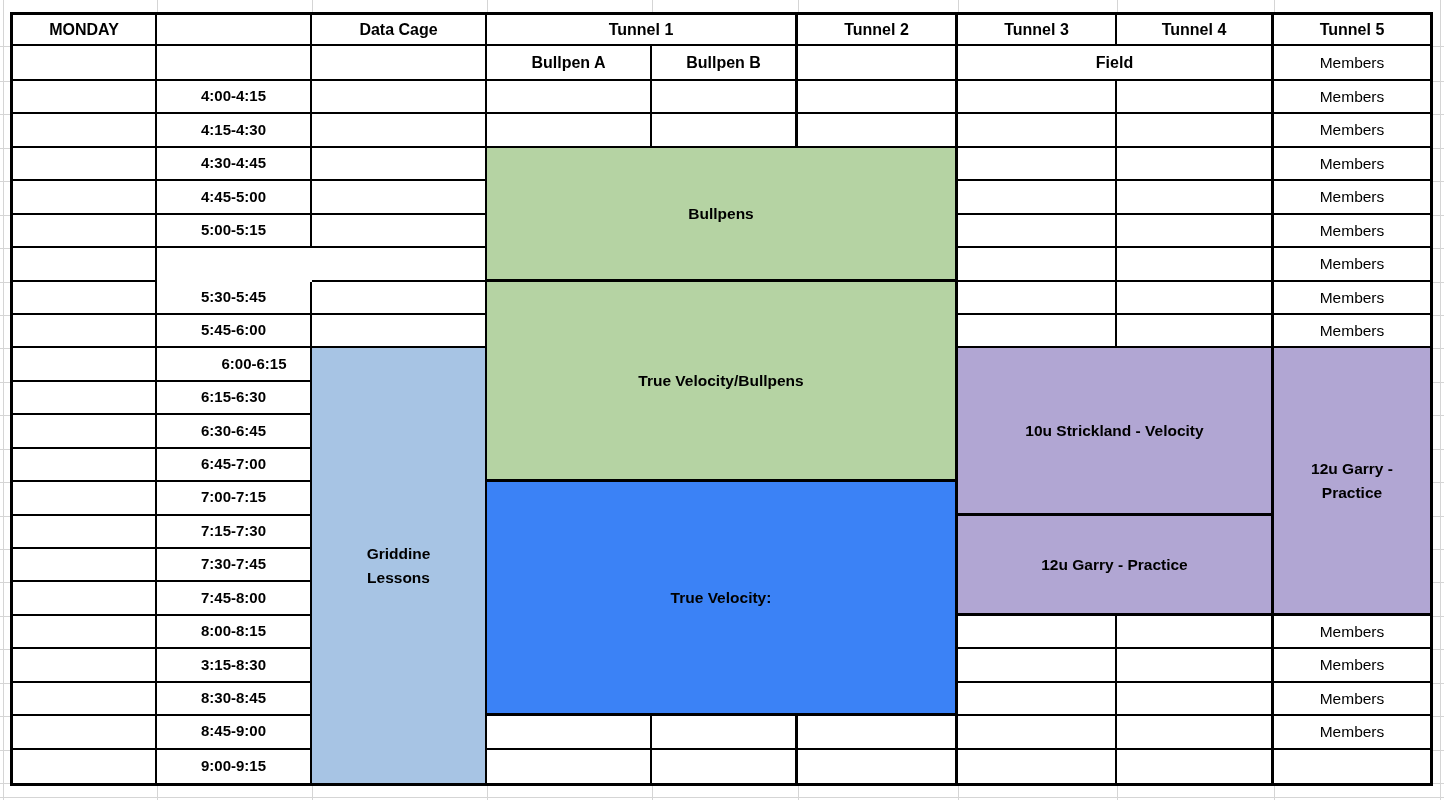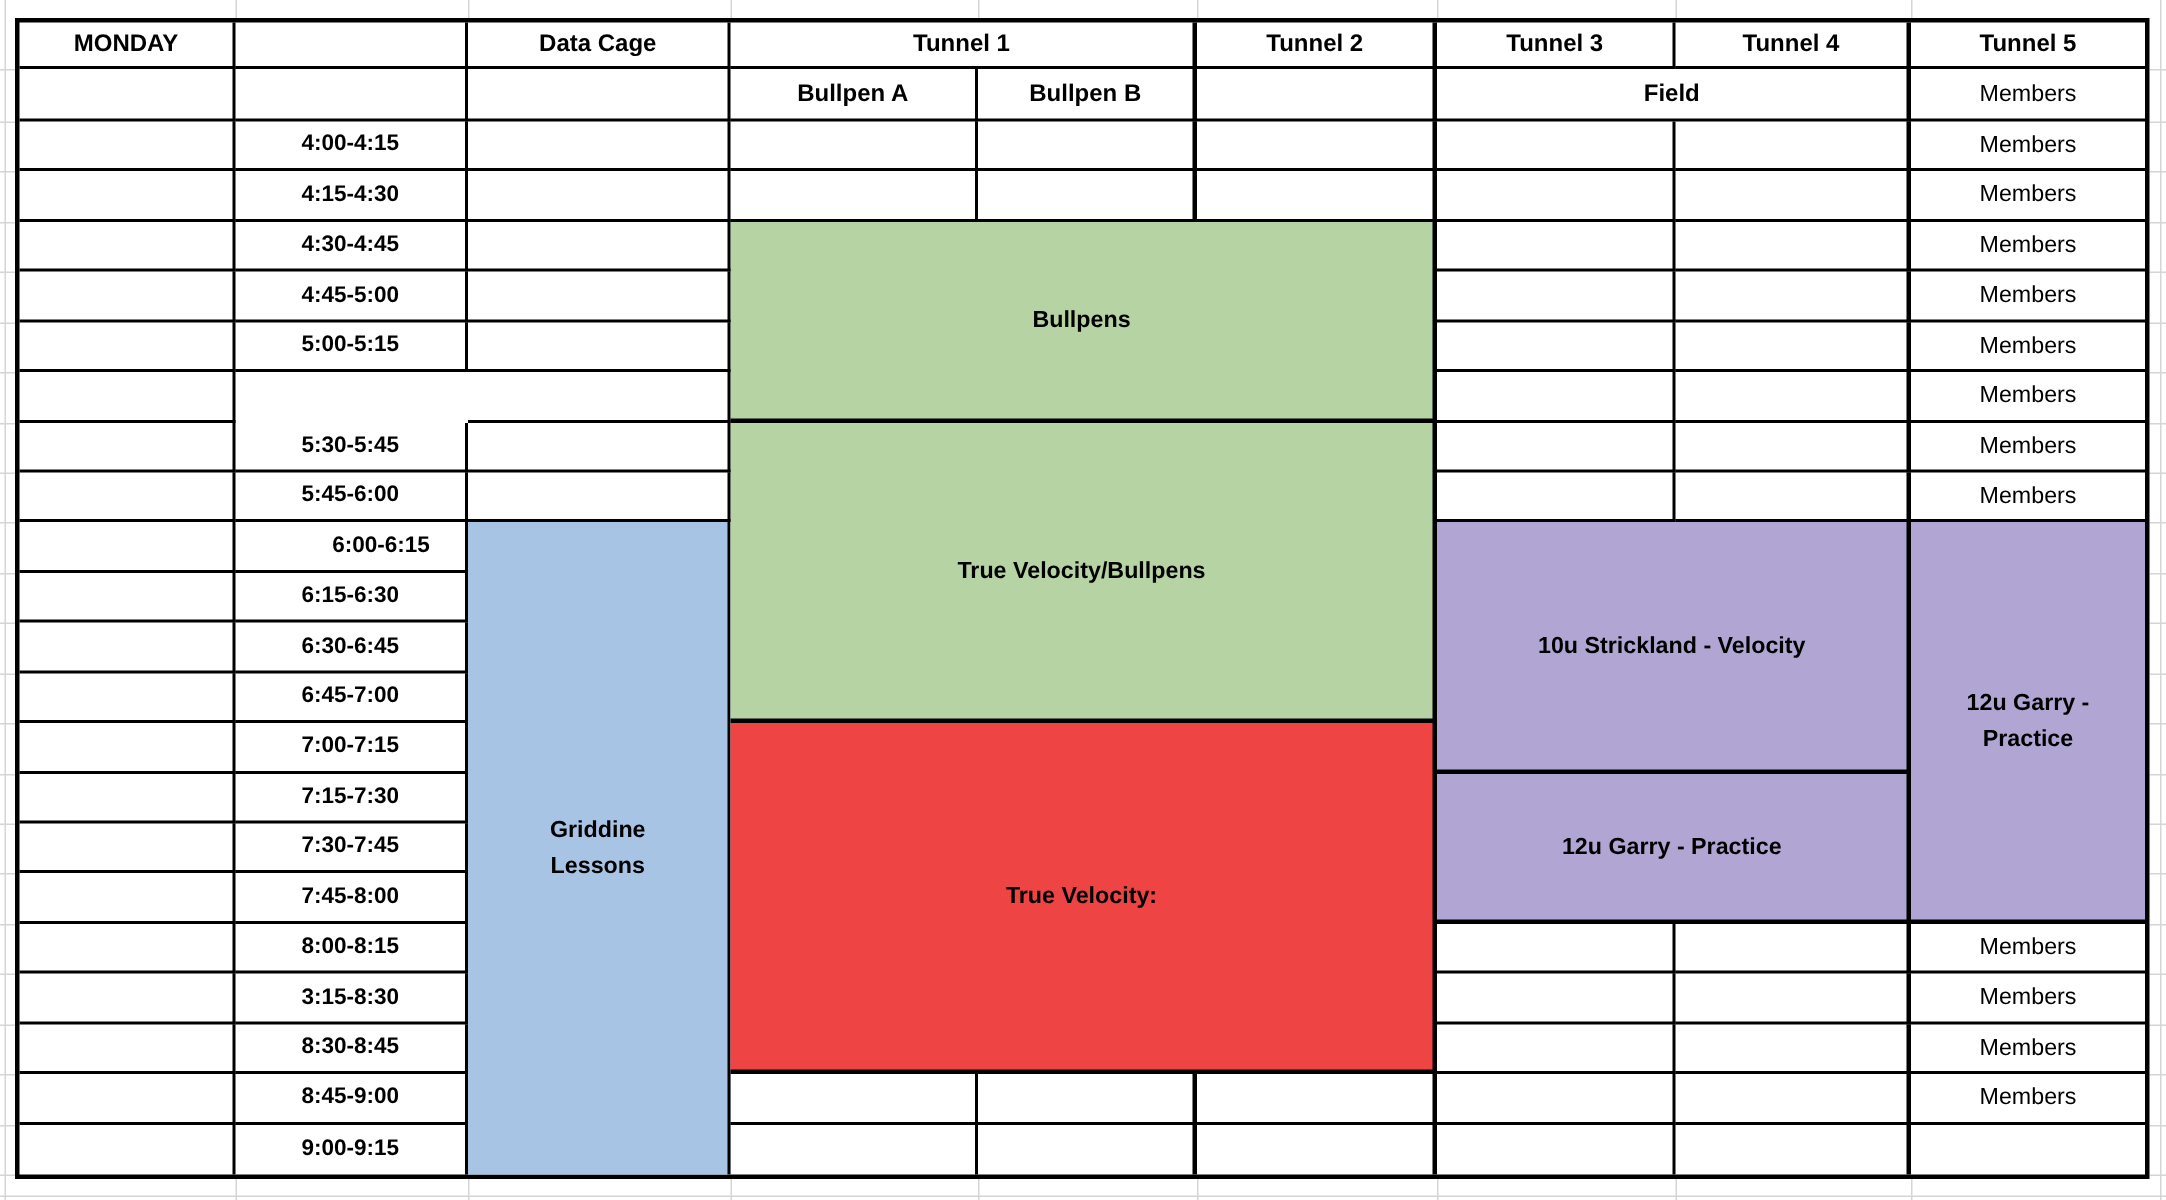--- a/index.html
+++ b/index.html
@@ -97,21 +97,21 @@
     <div class="cell hdr" style="grid-area:2/4/3/5">Bullpen A</div>
     <div class="cell hdr br3" style="grid-area:2/5/3/6">Bullpen B</div>
     <div class="cell br3" style="grid-area:2/6/3/7"></div>
     <div class="cell hdr br3" style="grid-area:2/7/3/9">Field</div>
     <div class="cell members brn" style="grid-area:2/9/3/10">Members</div>
 
     <div class="cell blocktext preline bbn" style="grid-area: 11 / 3 / 24 / 4; background: rgb(167, 196, 228);">Griddine
 Lessons</div>
     <div class="cell blocktext br3 bb3" style="grid-area: 5 / 4 / 9 / 7; background: rgb(181, 211, 163);">Bullpens</div>
     <div class="cell blocktext br3 bb3" style="grid-area: 9 / 4 / 15 / 7; background: rgb(181, 211, 163);">True Velocity/Bullpens</div>
-    <div class="cell blocktext br3 bb3" style="grid-area: 15 / 4 / 22 / 7; background: #ef4444;">True Velocity:</div>
+    <div class="cell blocktext br3 bb3" style="grid-area: 15 / 4 / 22 / 7; background: #3b82f6;">True Velocity:</div>
     <div class="cell blocktext br3 bb3" style="grid-area: 11 / 7 / 16 / 9; background: rgb(177, 166, 211);">10u Strickland - Velocity</div>
     <div class="cell blocktext br3 bb3" style="grid-area: 16 / 7 / 19 / 9; background: rgb(177, 166, 211);">12u Garry - Practice</div>
     <div class="cell blocktext preline brn bb3" style="grid-area: 11 / 9 / 19 / 10; background: rgb(177, 166, 211);">12u Garry -
 Practice</div>
 
   <div class="cell bold" style="grid-area: 3 / 2 / 4 / 3;">4:00-4:15</div>
       <div class="cell bold" style="grid-area: 4 / 2 / 5 / 3;">4:15-4:30</div>
       <div class="cell bold" style="grid-area: 5 / 2 / 6 / 3;">4:30-4:45</div>
       <div class="cell bold" style="grid-area: 6 / 2 / 7 / 3;">4:45-5:00</div>
       <div class="cell bold" style="grid-area: 7 / 2 / 8 / 3;">5:00-5:15</div>

